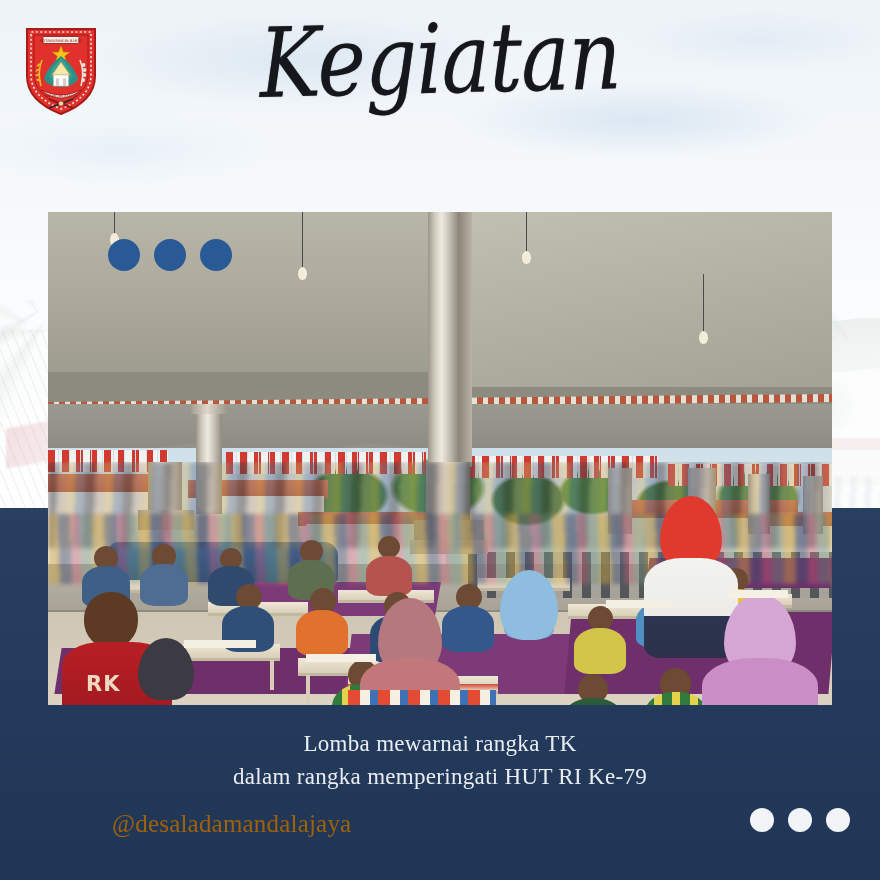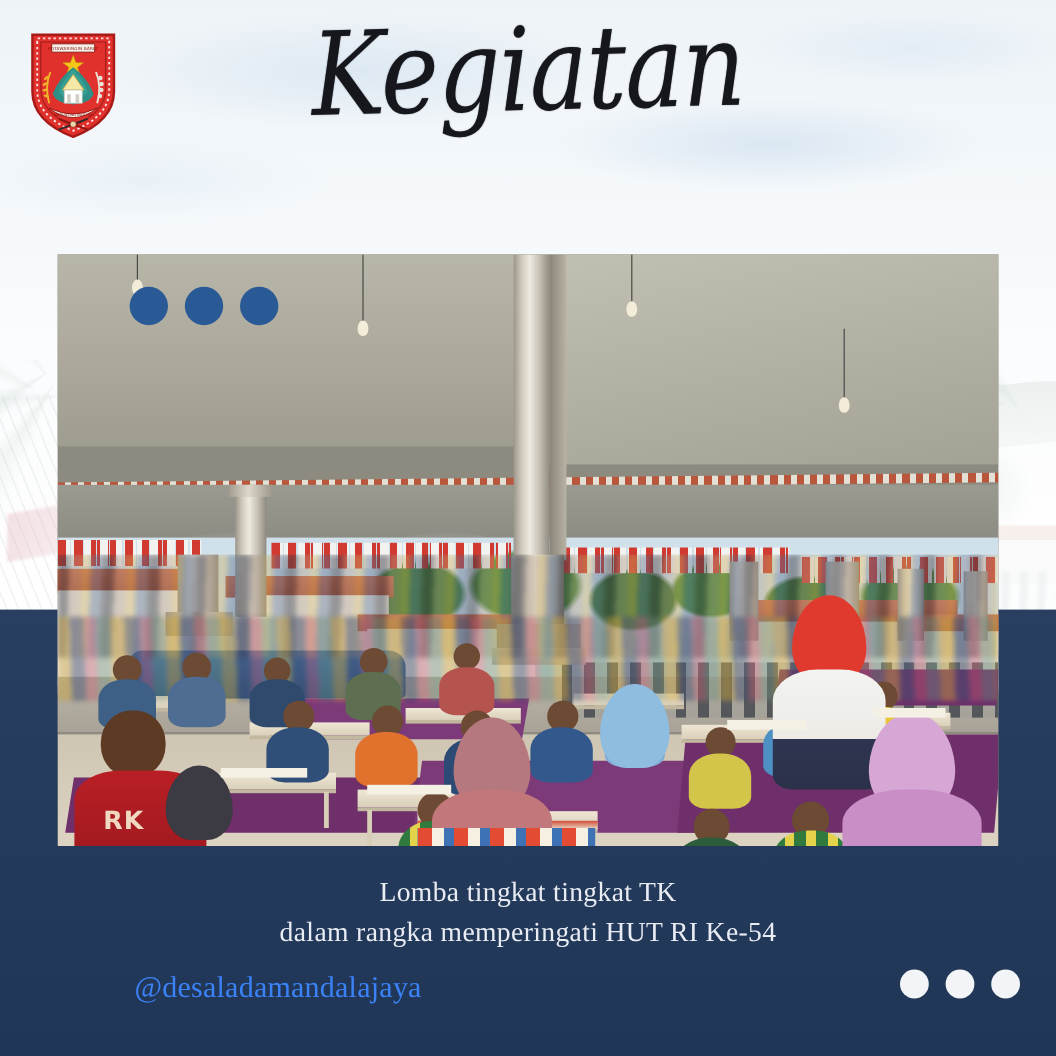--- a/index.html
+++ b/index.html
@@ -244,21 +244,21 @@
 
   
   .caption{
     position:absolute; left:0; top:728px; width:880px; text-align:center;
     font-family:"Liberation Serif", serif;
     font-size:23px; line-height:1.42; color:#e9edf3; letter-spacing:.3px;
   }
   .handle{
     position:absolute; left:112px; top:810px;
     font-family:"Liberation Serif", serif;
-    font-size:25px; color:#3b82f6; letter-spacing:.2px;
+    font-size:25px; color:#a16207; letter-spacing:.2px;
   }
   .white-dots{ position:absolute; left:750px; top:808px; display:flex; gap:14px; }
   .white-dots i{ display:block; width:24px; height:24px; border-radius:50%; background:#f2f4f7; }
 </style>
 </head>
 <body>
 
 <div class="poster">
 
   <div class="bg-sky"></div>
@@ -494,22 +494,22 @@
     </div>
 
     <div class="photo-dots">
       <i></i>
       <i></i>
       <i></i>
     </div>
   </div>
 
   <div class="caption">
-    <div>Lomba tingkat tingkat TK</div>
-    <div>dalam rangka memperingati HUT RI Ke-54</div>
+    <div>Lomba mewarnai rangka TK</div>
+    <div>dalam rangka memperingati HUT RI Ke-79</div>
   </div>
 
   <div class="handle">@desaladamandalajaya</div>
 
   <div class="white-dots">
     <i></i>
     <i></i>
     <i></i>
   </div>
 

